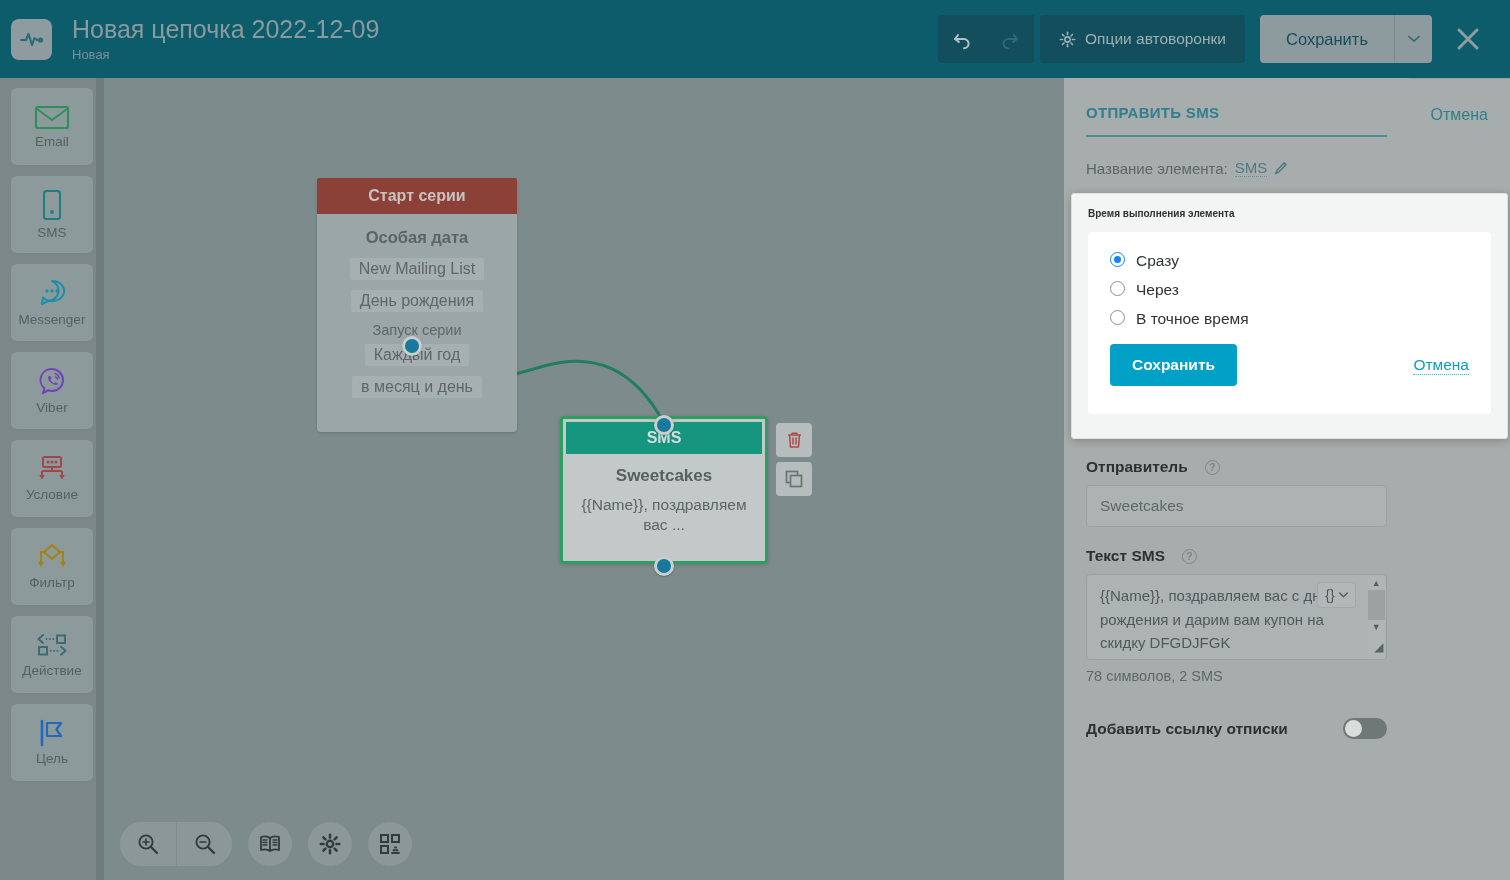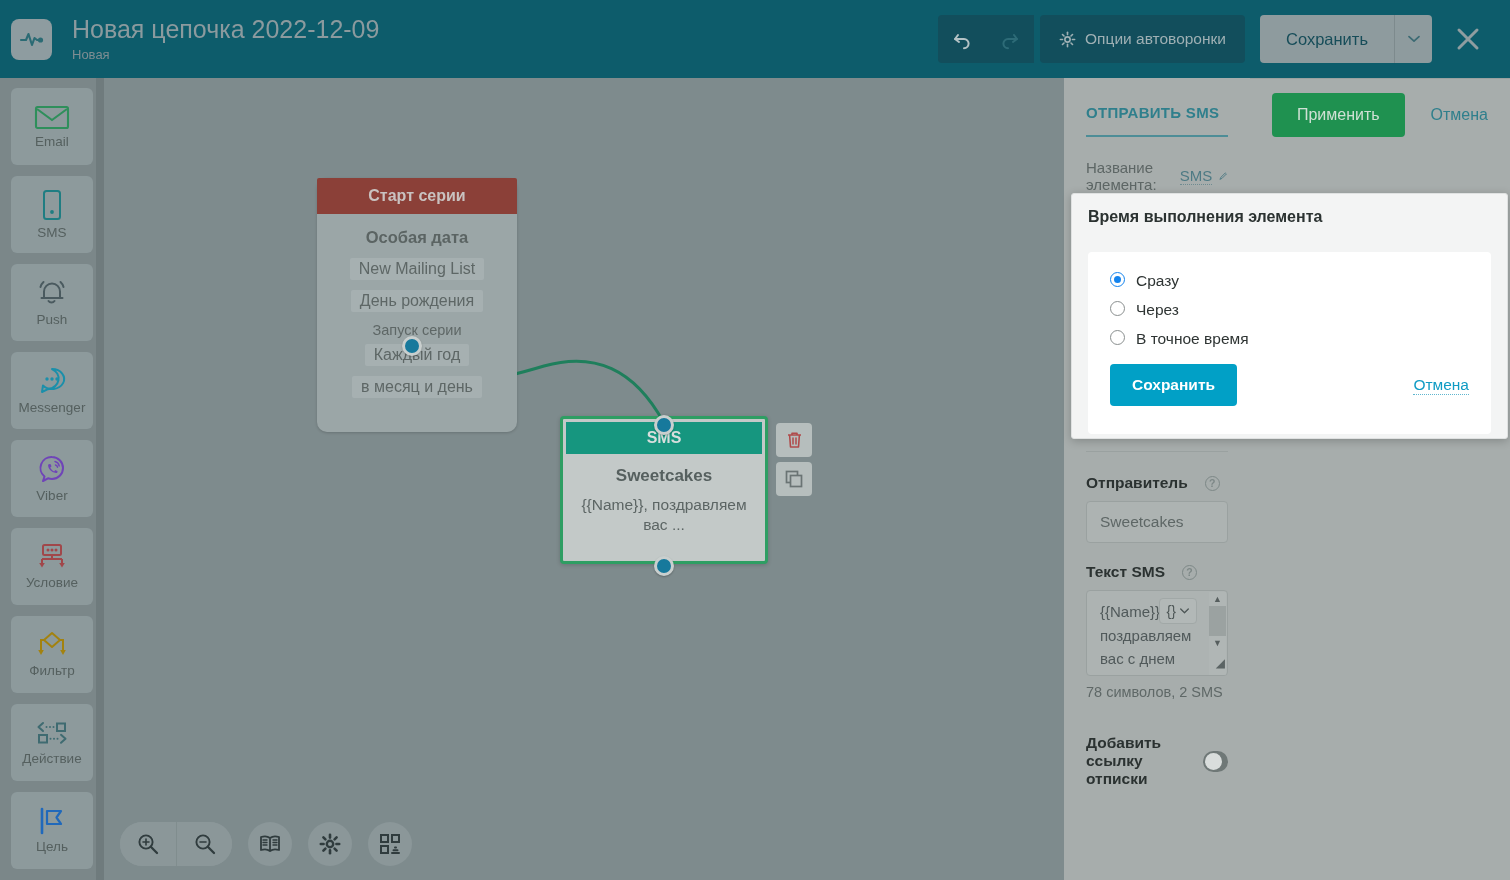--- a/index.html
+++ b/index.html
@@ -113,21 +113,21 @@
     width: 960px; height: 802px;
     background: #7e8b8d;
     overflow: hidden;
   }
   #canvas-svg { position: absolute; left: 0; top: 0; }
 
   
   #node-start {
     position: absolute; left: 213px; top: 100px;
     width: 200px; background: #9ba6a7;
-    border-radius: 10px; padding-bottom: 24px;
+    border-radius: 4px; padding-bottom: 24px;
     box-shadow: 0 1px 3px rgba(0,0,0,.18);
   }
   #node-start-header {
     background: #8b4038; color: #c9c2c0;
     font-size: 16px; font-weight: bold;
     text-align: center; padding: 9px 0;
     border-radius: 2px 2px 0 0;
   }
   #node-start-body { padding: 14px 12px 0 12px; text-align: center; }
   .ns-title {
@@ -229,22 +229,22 @@
     position: absolute; left: 1071px; top: 193px;
     width: 437px; height: 246px;
     background: #f3f4f4;
     border: 1px solid #dfe1e1;
     border-radius: 3px;
     box-shadow: 0 2px 10px rgba(0,0,0,.22);
     z-index: 40;
     padding: 14px 16px 16px 16px;
   }
   #modal-heading {
-    font-size: 16px; font-weight: bold; color: #2b3231;
-    margin-bottom: 26px;
+    font-size: 10px; font-weight: bold; color: #2b3231;
+    margin-bottom: 13px;
   }
   #modal-card {
     background: #fff; border-radius: 4px;
     padding: 20px 22px 18px 22px;
     height: 182px;
   }
   .radio-row {
     display: flex; align-items: flex-start; gap: 11px;
     margin-bottom: 11px; cursor: pointer;
   }
@@ -438,29 +438,20 @@
     </div>
 
     <div class="side-item">
       <svg width="22" height="32" viewBox="0 0 22 32">
         <rect x="3" y="2" width="16" height="28" rx="2.5" fill="none" stroke="#1f7d82" stroke-width="2"></rect>
         <circle cx="11" cy="23" r="1.9" fill="#1f7d82"></circle>
       </svg>
       <span class="side-label">SMS</span>
     </div>
 
-    <div class="side-item">
-      <svg width="34" height="30" viewBox="0 0 34 30">
-        <path d="M9 20 V13.5 a8 8 0 0 1 16 0 V20 h2.5 H6.5 Z" fill="none" stroke="#4a5a5f" stroke-width="2" stroke-linejoin="round"></path>
-        <path d="M13.5 23 a3.6 3.6 0 0 0 6 0" fill="none" stroke="#4a5a5f" stroke-width="2" stroke-linecap="round"></path>
-        <path d="M5.5 9 a10 10 0 0 1 3-5" fill="none" stroke="#4a5a5f" stroke-width="2" stroke-linecap="round"></path>
-        <path d="M28.5 9 a10 10 0 0 0 -3-5" fill="none" stroke="#4a5a5f" stroke-width="2" stroke-linecap="round"></path>
-      </svg>
-      <span class="side-label">Push</span>
-    </div>
 
     <div class="side-item">
       <svg width="32" height="30" viewBox="0 0 32 30">
         <path d="M16 3 a12 10 0 1 1 -9 16.5 L6 26 L12 23.2 A13.5 11 0 0 0 16 3 Z" fill="none" stroke="#1b8faa" stroke-width="2" stroke-linejoin="round"></path>
         <circle cx="11" cy="13" r="1.7" fill="#1b8faa"></circle>
         <circle cx="16" cy="13" r="1.7" fill="#1b8faa"></circle>
         <circle cx="21" cy="13" r="1.7" fill="#1b8faa"></circle>
       </svg>
       <span class="side-label">Messenger</span>
     </div>
@@ -664,21 +655,20 @@
         <div id="char-count">78 символов, 2 SMS</div>
 
         <div id="unsub-row">
           <span id="unsub-label">Добавить ссылку отписки</span>
           <div id="unsub-toggle"></div>
         </div>
       </div>
     </div>
 
     <div id="rp-footer">
-      <button id="btn-apply">Применить</button>
       <button id="btn-cancel">Отмена</button>
     </div>
   </div>
 
   <div id="modal-outer">
     <div id="modal-heading">Время выполнения элемента</div>
     <div id="modal-card">
 
       <div class="radio-row">
         <span class="radio checked"></span>

